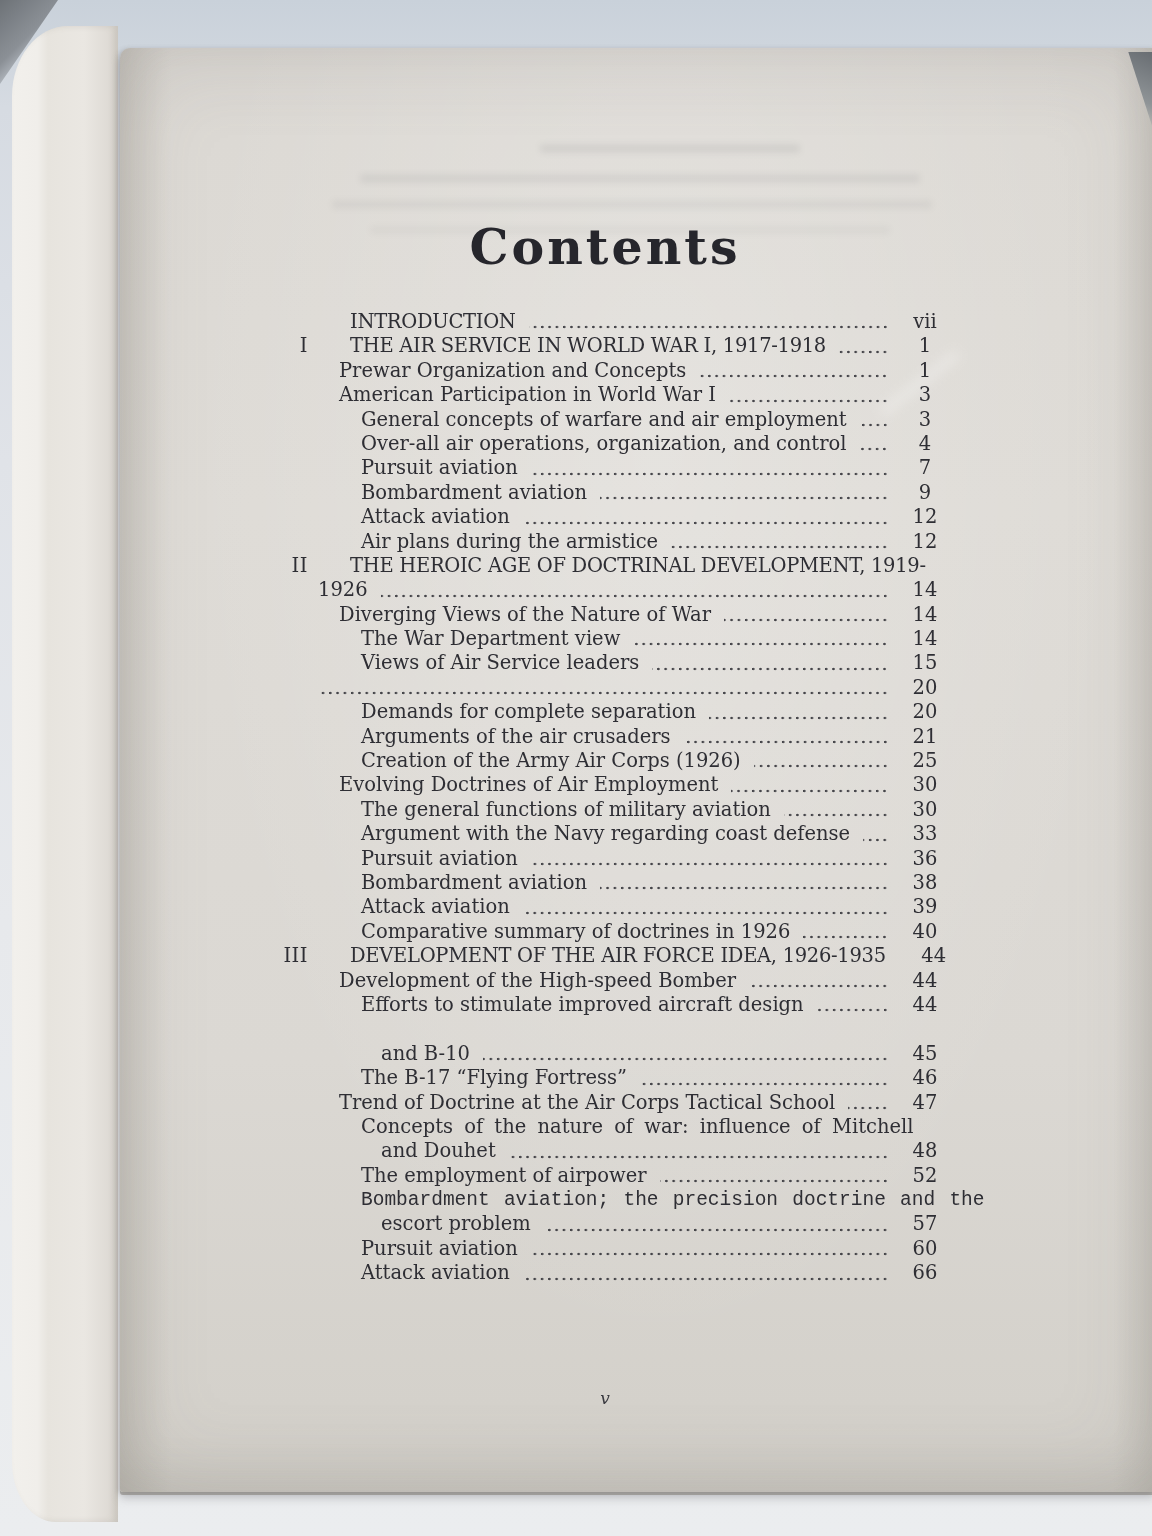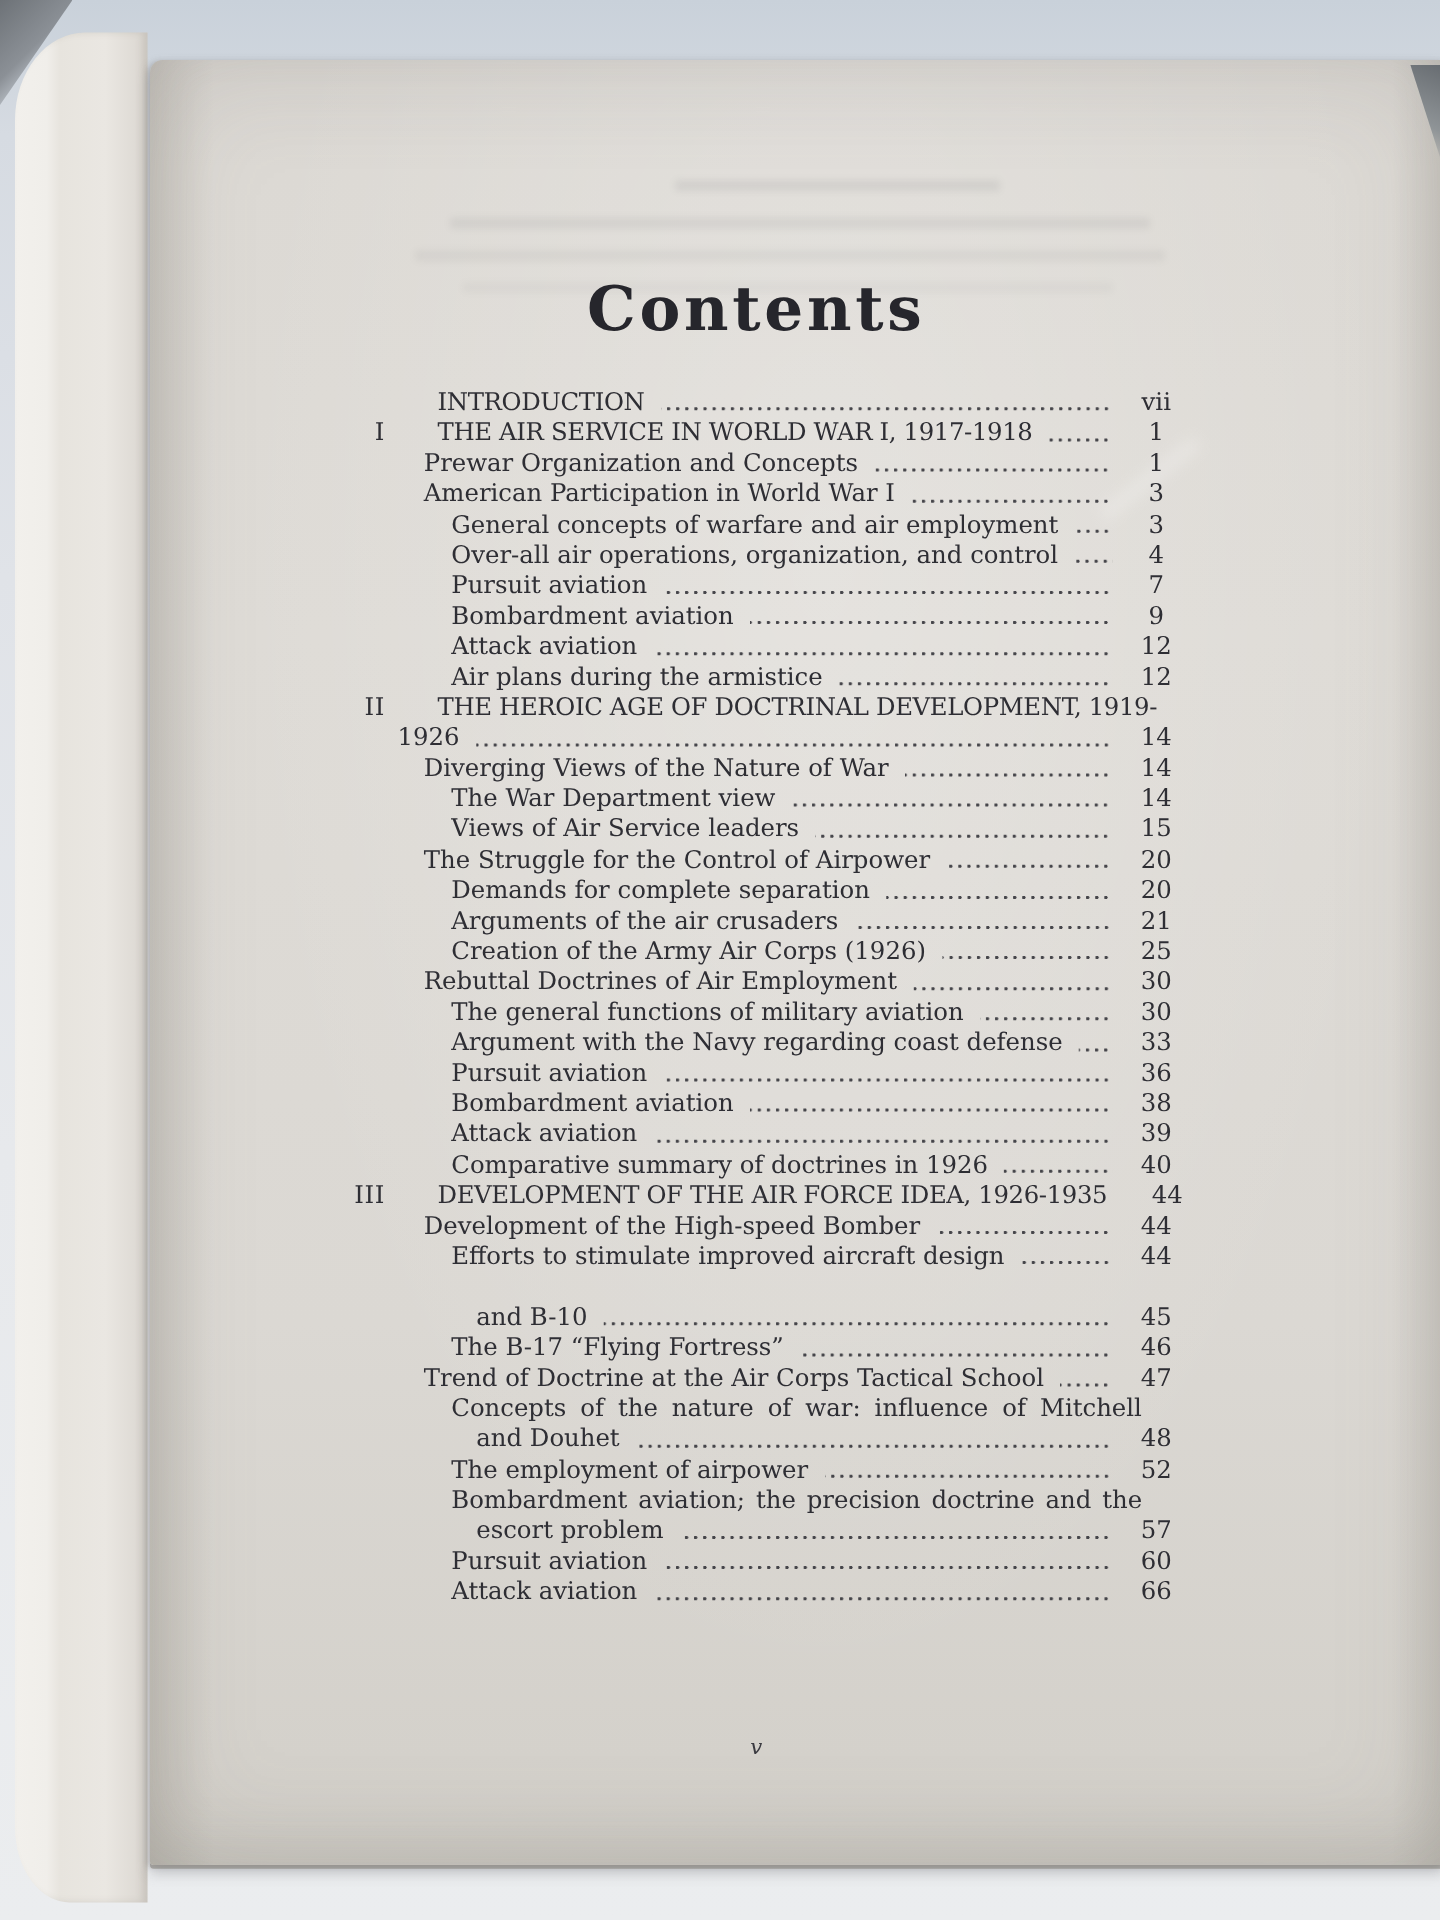--- a/index.html
+++ b/index.html
@@ -180,21 +180,20 @@
 
   <div class="row lv-l2">
     <span class="num"></span>
     <span class="txt">Views of Air Service leaders</span>
     <span class="leader"></span>
     <span class="pg">15</span>
   </div>
 
   <div class="row lv-l1">
     <span class="num"></span>
-    <span class="txt">The Struggle for the Control of Airpower</span>
     <span class="leader"></span>
     <span class="pg">20</span>
   </div>
 
   <div class="row lv-l2">
     <span class="num"></span>
     <span class="txt">Demands for complete separation</span>
     <span class="leader"></span>
     <span class="pg">20</span>
   </div>
@@ -209,21 +208,21 @@
 
   <div class="row lv-l2">
     <span class="num"></span>
     <span class="txt">Creation of the Army Air Corps (1926)</span>
     <span class="leader"></span>
     <span class="pg">25</span>
   </div>
 
   <div class="row lv-l1">
     <span class="num"></span>
-    <span class="txt">Rebuttal Doctrines of Air Employment</span>
+    <span class="txt">Evolving Doctrines of Air Employment</span>
     <span class="leader"></span>
     <span class="pg">30</span>
   </div>
 
   <div class="row lv-l2">
     <span class="num"></span>
     <span class="txt">The general functions of military aviation</span>
     <span class="leader"></span>
     <span class="pg">30</span>
   </div>
@@ -327,21 +326,21 @@
 
   <div class="row lv-l2">
     <span class="num"></span>
     <span class="txt">The employment of airpower</span>
     <span class="leader"></span>
     <span class="pg">52</span>
   </div>
 
   <div class="row lv-l2">
     <span class="num"></span>
-    <span class="txt" style="word-spacing: 2.5px;">Bombardment aviation; the precision doctrine and the</span>
+    <span class="txt" style="word-spacing: 2.5px; font-family: Liberation Mono, monospace;">Bombardment aviation; the precision doctrine and the</span>
     <span class="leader" style="visibility: hidden;"></span>
     <span class="pg"></span>
   </div>
 
   <div class="row lv-cl2">
     <span class="num"></span>
     <span class="txt">escort problem</span>
     <span class="leader"></span>
     <span class="pg">57</span>
   </div>

